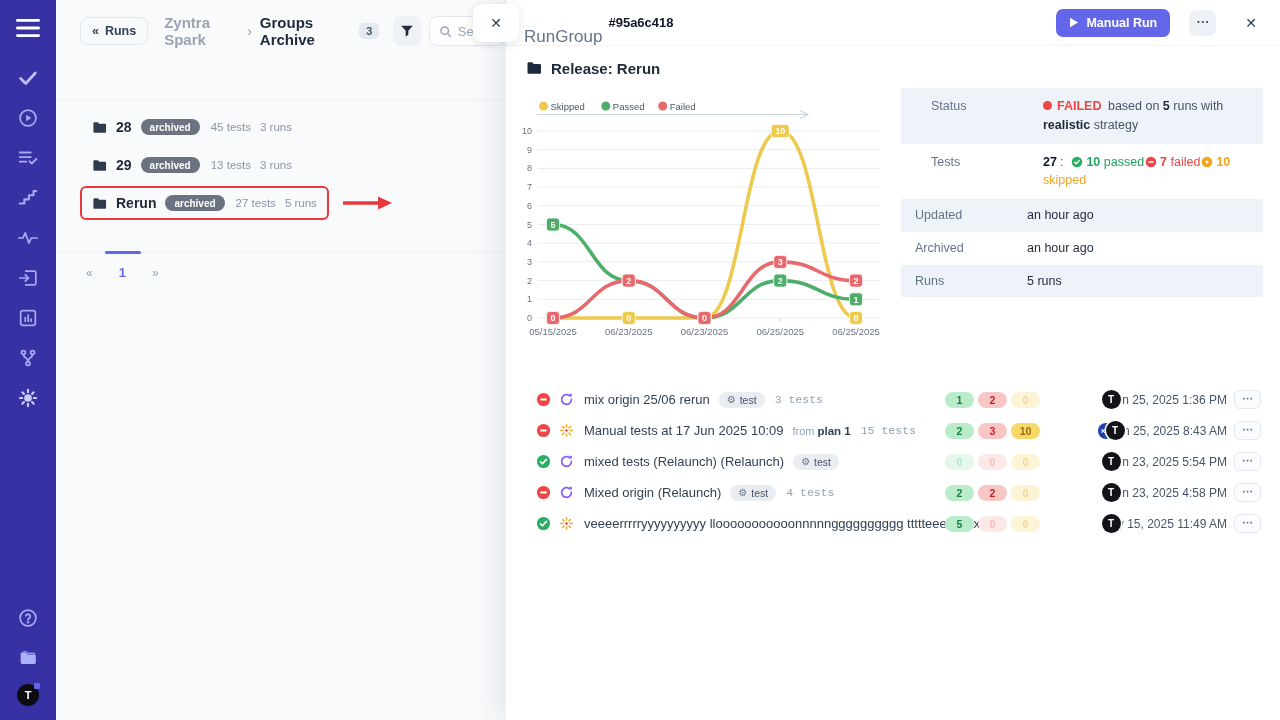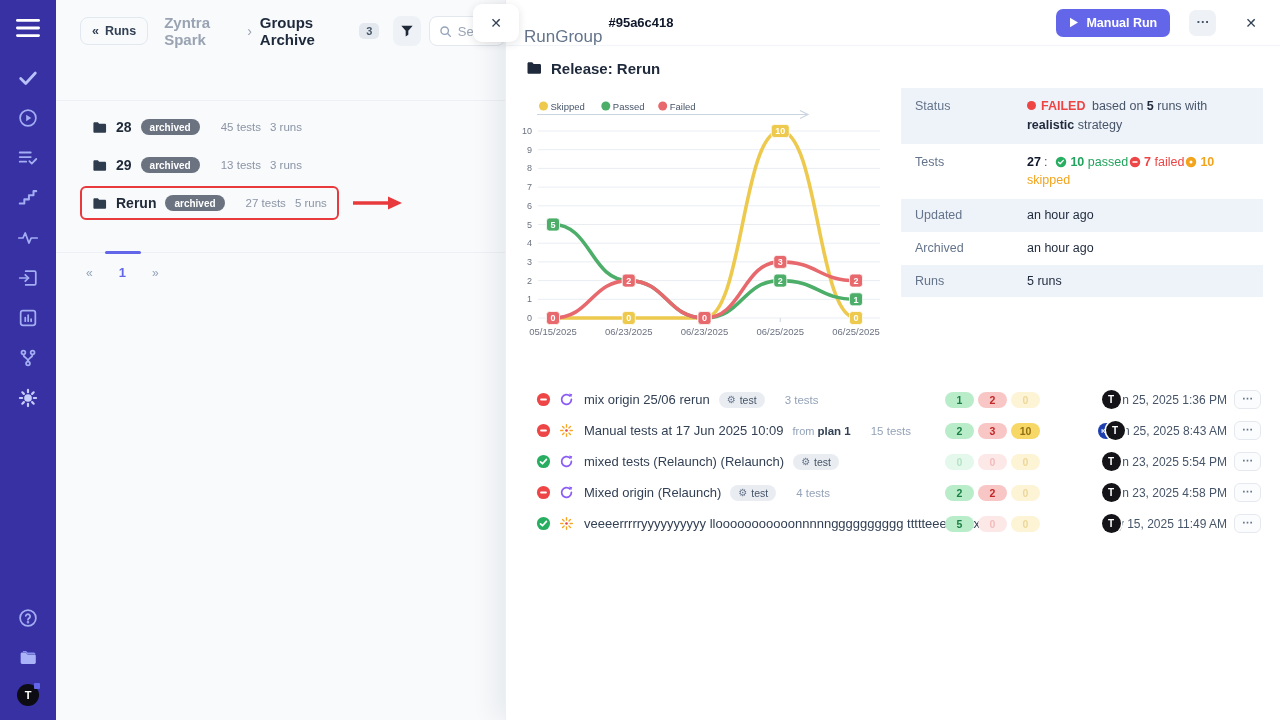--- a/index.html
+++ b/index.html
@@ -32,21 +32,21 @@
   .search-box{margin-left:8px;width:86px;height:30px;border:1px solid #e3e8ee;background:#fff;border-radius:8px;
               display:flex;align-items:center;gap:6px;padding:0 9px;box-sizing:border-box;}
   .search-box span{font-size:13px;color:#9aa5b5;}
   .panel-divider{position:absolute;left:0;top:100px;width:100%;height:1px;background:#edf1f6;}
   .group-list{position:absolute;left:0;top:112px;width:100%;}
   .group-row{display:flex;align-items:center;gap:9px;width:fit-content;height:26px;margin:0 0 8px 36px;padding:2px 0;cursor:pointer;}
   .group-row.highlighted{margin-left:26px;padding:2px 10px;border-radius:4px;outline:2px solid #e8393d;position:relative;}
   .g-name{font-size:14px;font-weight:600;color:#1f2937;}
   .g-badge{background:#6b7280;color:#fff;font-size:10px;font-weight:600;border-radius:9px;padding:2.5px 9px;}
   .g-tests,.g-runs{font-size:11.5px;color:#8b95a5;}
-  .g-tests{margin-left:12px;}
+  .g-tests{margin-left:2px;}
   .annot-arrow{display:none;}
   .group-row.highlighted .annot-arrow{display:block;position:absolute;left:calc(100% + 16px);top:50%;margin-top:-8px;}
   .pagination{position:absolute;left:0;top:252px;width:100%;border-top:1px solid #edf1f6;
               display:flex;align-items:center;gap:22px;padding:12px 0 0 30px;box-sizing:border-box;}
   .pg-prev,.pg-next{font-size:12px;color:#94a3b8;cursor:pointer;}
   .pg-current{position:relative;font-size:13px;font-weight:700;color:#6466e9;cursor:pointer;padding:0 4px;}
   .pg-indicator{position:absolute;left:-10px;top:-14px;width:36px;height:3px;background:#6466e9;border-radius:2px;}
   
   .drawer{position:absolute;left:505px;top:0;width:775px;height:720px;background:#fff;z-index:3;
           box-shadow:-10px 0 24px rgba(15,23,42,.07);border-left:1px solid #eceff3;}
@@ -63,21 +63,21 @@
   .btn-more{width:27px;height:26px;border:none;border-radius:7px;background:#eef1f5;color:#475569;font-size:13px;
             font-weight:800;cursor:pointer;display:flex;align-items:center;justify-content:center;padding-bottom:4px;}
   .drawer-close{background:none;border:none;font-size:14px;color:#334155;cursor:pointer;margin-left:4px;}
   .section-title{position:absolute;left:20px;top:60px;display:flex;align-items:flex-start;gap:9px;
                  font-size:15px;font-weight:800;color:#1e293b;}
   .chart-wrap{position:absolute;left:6px;top:86px;width:385px;height:258px;}
   
   .details{position:absolute;left:395px;top:88px;width:362px;font-size:12.5px;}
   .d-row{display:flex;padding:7px 14px;line-height:1.5;}
   .d-row.alt{background:#eef2f9;}
-  .d-row.tall{padding:9px 14px;}
+  .d-row.tall{padding:9px 30px;}
   .d-label{width:112px;flex:none;color:#64748b;}
   .d-value{flex:1;color:#475569;}
   .dot-red{display:inline-block;width:9px;height:9px;border-radius:50%;background:#ef4444;margin-right:5px;}
   .failed-txt{color:#ef4444;font-weight:800;margin-right:3px;}
   .b-dark{color:#1e293b;font-weight:700;}
   .t-total{color:#0f172a;font-weight:800;}
   .t-colon{margin:0 8px 0 3px;}
   .t-group{margin-right:1px;white-space:nowrap;}
   .t-group svg{vertical-align:-2.5px;margin-right:3px;}
   .t-pass{color:#21a45d;} .t-pass b{font-weight:700;}
@@ -92,21 +92,21 @@
   .runs-list{position:absolute;left:30px;top:384px;width:731px;}
   .run-row{position:relative;height:31px;display:flex;align-items:center;}
   .st-icon,.or-icon{flex:none;display:flex;}
   .or-icon{margin-left:8px;}
   .run-name{margin-left:10px;font-size:13px;color:#334155;white-space:nowrap;max-width:402px;overflow:hidden;}
   .tag-pill{margin-left:9px;display:flex;align-items:center;gap:4px;background:#e9edf2;border-radius:9px;
             padding:2px 8px;font-size:10.5px;color:#475569;white-space:nowrap;}
   .tag-pill .gear-glyph{font-size:10px;color:#64748b;line-height:1;}
   .from-wrap{margin-left:9px;font-size:11px;color:#94a3b8;white-space:nowrap;}
   .from-wrap b{font-size:11.5px;color:#334155;margin-left:3px;}
-  .tests-count{margin-left:20px;font-size:11.5px;color:#94a3b8;white-space:nowrap;}
+  .tests-count{margin-left:10px;font-size:11.5px;color:#94a3b8;white-space:nowrap;font-family:Liberation Mono, monospace;}
   .pills{position:absolute;left:409px;display:flex;gap:4px;}
   .pill{min-width:29px;height:16px;border-radius:9px;font-size:10.5px;font-weight:700;
         display:flex;align-items:center;justify-content:center;padding:0 6px;box-sizing:border-box;}
   .pill.p{background:#b9ecc9;color:#1a7f44;}
   .pill.f{background:#f9c6c6;color:#c02626;}
   .pill.s{background:#f7d766;color:#926f12;}
   .pill.p.zero{background:#e4f8eb;color:#b5e3c6;}
   .pill.f.zero{background:#fde8e8;color:#f2bcbc;}
   .pill.s.zero{background:#fdf4d5;color:#ecd89a;}
   .avatars{position:absolute;left:553px;width:44px;display:flex;justify-content:center;align-items:center;}

